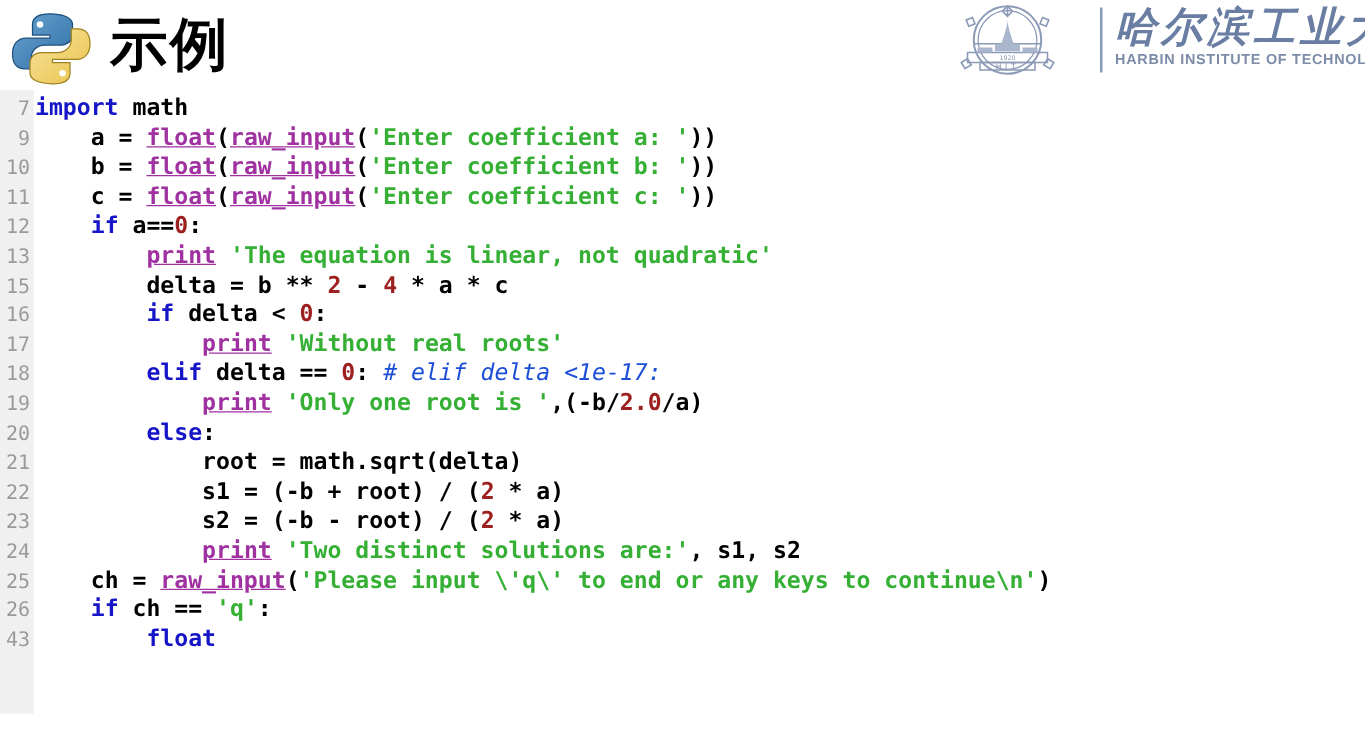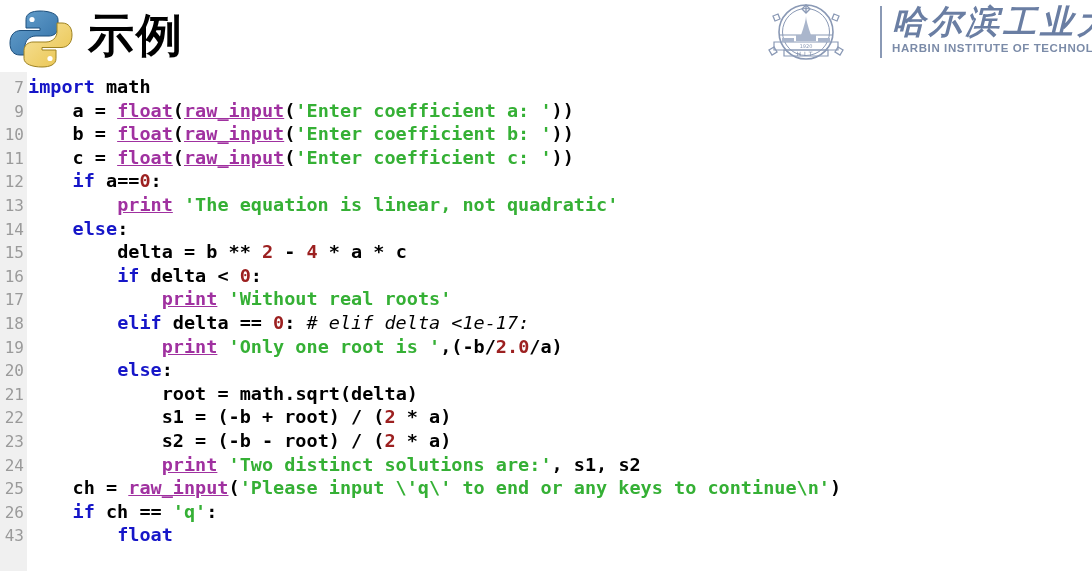--- a/index.html
+++ b/index.html
@@ -130,21 +130,21 @@
   }
   .code-text {
     display: inline-block;
     padding-left: 4px;
     vertical-align: baseline;
   }
   .tok-kw   { color: #1616c8; }
   .tok-bi   { color: #a031a0; text-decoration: underline; }
   .tok-str  { color: #35b035; text-align: right; }
   .tok-num  { color: #9c2020; }
-  .tok-com  { color: #000000; font-style: italic; font-weight: normal; }
+  .tok-com  { color: #1d4ed8; font-style: italic; font-weight: normal; }
   .tok-plain{ color: #000000; }
 </style>
 </head>
 <body>
 
 <div id="header">
 
   <div id="python-logo">
     <svg viewBox="0 0 66 62" width="66" height="62" xmlns="http://www.w3.org/2000/svg">
       <defs>
@@ -203,21 +203,20 @@
 
 <div id="code-block">
   <div id="gutter"></div>
   <div id="code-lines">
       <div class="code-line"><span class="ln">7</span><span class="code-text"><span class="tok-kw">import</span><span class="tok-plain"> </span><span class="tok-plain">math</span></span></div>
       <div class="code-line"><span class="ln">9</span><span class="code-text"><span class="tok-plain"> </span><span class="tok-plain"> </span><span class="tok-plain"> </span><span class="tok-plain"> </span><span class="tok-plain">a</span><span class="tok-plain"> </span><span class="tok-plain">=</span><span class="tok-plain"> </span><span class="tok-bi">float</span><span class="tok-plain">(</span><span class="tok-bi">raw_input</span><span class="tok-plain">(</span><span class="tok-str">'Enter coefficient a: '</span><span class="tok-plain">)</span><span class="tok-plain">)</span></span></div>
       <div class="code-line"><span class="ln">10</span><span class="code-text"><span class="tok-plain"> </span><span class="tok-plain"> </span><span class="tok-plain"> </span><span class="tok-plain"> </span><span class="tok-plain">b</span><span class="tok-plain"> </span><span class="tok-plain">=</span><span class="tok-plain"> </span><span class="tok-bi">float</span><span class="tok-plain">(</span><span class="tok-bi">raw_input</span><span class="tok-plain">(</span><span class="tok-str">'Enter coefficient b: '</span><span class="tok-plain">)</span><span class="tok-plain">)</span></span></div>
       <div class="code-line"><span class="ln">11</span><span class="code-text"><span class="tok-plain"> </span><span class="tok-plain"> </span><span class="tok-plain"> </span><span class="tok-plain"> </span><span class="tok-plain">c</span><span class="tok-plain"> </span><span class="tok-plain">=</span><span class="tok-plain"> </span><span class="tok-bi">float</span><span class="tok-plain">(</span><span class="tok-bi">raw_input</span><span class="tok-plain">(</span><span class="tok-str">'Enter coefficient c: '</span><span class="tok-plain">)</span><span class="tok-plain">)</span></span></div>
       <div class="code-line"><span class="ln">12</span><span class="code-text"><span class="tok-plain"> </span><span class="tok-plain"> </span><span class="tok-plain"> </span><span class="tok-plain"> </span><span class="tok-kw">if</span><span class="tok-plain"> </span><span class="tok-plain">a</span><span class="tok-plain">=</span><span class="tok-plain">=</span><span class="tok-num">0</span><span class="tok-plain">:</span></span></div>
       <div class="code-line"><span class="ln">13</span><span class="code-text"><span class="tok-plain"> </span><span class="tok-plain"> </span><span class="tok-plain"> </span><span class="tok-plain"> </span><span class="tok-plain"> </span><span class="tok-plain"> </span><span class="tok-plain"> </span><span class="tok-plain"> </span><span class="tok-bi">print</span><span class="tok-plain"> </span><span class="tok-str">'The equation is linear, not quadratic'</span></span></div>
-      <div class="code-line"><span class="ln">14</span><span class="code-text"><span class="tok-plain"> </span><span class="tok-plain"> </span><span class="tok-plain"> </span><span class="tok-plain"> </span><span class="tok-kw">else</span><span class="tok-plain">:</span></span></div>
       <div class="code-line"><span class="ln">15</span><span class="code-text"><span class="tok-plain"> </span><span class="tok-plain"> </span><span class="tok-plain"> </span><span class="tok-plain"> </span><span class="tok-plain"> </span><span class="tok-plain"> </span><span class="tok-plain"> </span><span class="tok-plain"> </span><span class="tok-plain">delta</span><span class="tok-plain"> </span><span class="tok-plain">=</span><span class="tok-plain"> </span><span class="tok-plain">b</span><span class="tok-plain"> </span><span class="tok-plain">*</span><span class="tok-plain">*</span><span class="tok-plain"> </span><span class="tok-num">2</span><span class="tok-plain"> </span><span class="tok-plain">-</span><span class="tok-plain"> </span><span class="tok-num">4</span><span class="tok-plain"> </span><span class="tok-plain">*</span><span class="tok-plain"> </span><span class="tok-plain">a</span><span class="tok-plain"> </span><span class="tok-plain">*</span><span class="tok-plain"> </span><span class="tok-plain">c</span></span></div>
       <div class="code-line"><span class="ln">16</span><span class="code-text"><span class="tok-plain"> </span><span class="tok-plain"> </span><span class="tok-plain"> </span><span class="tok-plain"> </span><span class="tok-plain"> </span><span class="tok-plain"> </span><span class="tok-plain"> </span><span class="tok-plain"> </span><span class="tok-kw">if</span><span class="tok-plain"> </span><span class="tok-plain">delta</span><span class="tok-plain"> </span><span class="tok-plain">&lt;</span><span class="tok-plain"> </span><span class="tok-num">0</span><span class="tok-plain">:</span></span></div>
       <div class="code-line"><span class="ln">17</span><span class="code-text"><span class="tok-plain"> </span><span class="tok-plain"> </span><span class="tok-plain"> </span><span class="tok-plain"> </span><span class="tok-plain"> </span><span class="tok-plain"> </span><span class="tok-plain"> </span><span class="tok-plain"> </span><span class="tok-plain"> </span><span class="tok-plain"> </span><span class="tok-plain"> </span><span class="tok-plain"> </span><span class="tok-bi">print</span><span class="tok-plain"> </span><span class="tok-str">'Without real roots'</span></span></div>
       <div class="code-line"><span class="ln">18</span><span class="code-text"><span class="tok-plain"> </span><span class="tok-plain"> </span><span class="tok-plain"> </span><span class="tok-plain"> </span><span class="tok-plain"> </span><span class="tok-plain"> </span><span class="tok-plain"> </span><span class="tok-plain"> </span><span class="tok-kw">elif</span><span class="tok-plain"> </span><span class="tok-plain">delta</span><span class="tok-plain"> </span><span class="tok-plain">=</span><span class="tok-plain">=</span><span class="tok-plain"> </span><span class="tok-num">0</span><span class="tok-plain">:</span><span class="tok-plain"> </span><span class="tok-com"># elif delta &lt;1e-17:</span></span></div>
       <div class="code-line"><span class="ln">19</span><span class="code-text"><span class="tok-plain"> </span><span class="tok-plain"> </span><span class="tok-plain"> </span><span class="tok-plain"> </span><span class="tok-plain"> </span><span class="tok-plain"> </span><span class="tok-plain"> </span><span class="tok-plain"> </span><span class="tok-plain"> </span><span class="tok-plain"> </span><span class="tok-plain"> </span><span class="tok-plain"> </span><span class="tok-bi">print</span><span class="tok-plain"> </span><span class="tok-str">'Only one root is '</span><span class="tok-plain">,</span><span class="tok-plain">(</span><span class="tok-plain">-</span><span class="tok-plain">b</span><span class="tok-plain">/</span><span class="tok-num">2.0</span><span class="tok-plain">/</span><span class="tok-plain">a</span><span class="tok-plain">)</span></span></div>
       <div class="code-line"><span class="ln">20</span><span class="code-text"><span class="tok-plain"> </span><span class="tok-plain"> </span><span class="tok-plain"> </span><span class="tok-plain"> </span><span class="tok-plain"> </span><span class="tok-plain"> </span><span class="tok-plain"> </span><span class="tok-plain"> </span><span class="tok-kw">else</span><span class="tok-plain">:</span></span></div>
       <div class="code-line"><span class="ln">21</span><span class="code-text"><span class="tok-plain"> </span><span class="tok-plain"> </span><span class="tok-plain"> </span><span class="tok-plain"> </span><span class="tok-plain"> </span><span class="tok-plain"> </span><span class="tok-plain"> </span><span class="tok-plain"> </span><span class="tok-plain"> </span><span class="tok-plain"> </span><span class="tok-plain"> </span><span class="tok-plain"> </span><span class="tok-plain">root</span><span class="tok-plain"> </span><span class="tok-plain">=</span><span class="tok-plain"> </span><span class="tok-plain">math</span><span class="tok-plain">.</span><span class="tok-plain">sqrt</span><span class="tok-plain">(</span><span class="tok-plain">delta</span><span class="tok-plain">)</span></span></div>
       <div class="code-line"><span class="ln">22</span><span class="code-text"><span class="tok-plain"> </span><span class="tok-plain"> </span><span class="tok-plain"> </span><span class="tok-plain"> </span><span class="tok-plain"> </span><span class="tok-plain"> </span><span class="tok-plain"> </span><span class="tok-plain"> </span><span class="tok-plain"> </span><span class="tok-plain"> </span><span class="tok-plain"> </span><span class="tok-plain"> </span><span class="tok-plain">s1</span><span class="tok-plain"> </span><span class="tok-plain">=</span><span class="tok-plain"> </span><span class="tok-plain">(</span><span class="tok-plain">-</span><span class="tok-plain">b</span><span class="tok-plain"> </span><span class="tok-plain">+</span><span class="tok-plain"> </span><span class="tok-plain">root</span><span class="tok-plain">)</span><span class="tok-plain"> </span><span class="tok-plain">/</span><span class="tok-plain"> </span><span class="tok-plain">(</span><span class="tok-num">2</span><span class="tok-plain"> </span><span class="tok-plain">*</span><span class="tok-plain"> </span><span class="tok-plain">a</span><span class="tok-plain">)</span></span></div>
       <div class="code-line"><span class="ln">23</span><span class="code-text"><span class="tok-plain"> </span><span class="tok-plain"> </span><span class="tok-plain"> </span><span class="tok-plain"> </span><span class="tok-plain"> </span><span class="tok-plain"> </span><span class="tok-plain"> </span><span class="tok-plain"> </span><span class="tok-plain"> </span><span class="tok-plain"> </span><span class="tok-plain"> </span><span class="tok-plain"> </span><span class="tok-plain">s2</span><span class="tok-plain"> </span><span class="tok-plain">=</span><span class="tok-plain"> </span><span class="tok-plain">(</span><span class="tok-plain">-</span><span class="tok-plain">b</span><span class="tok-plain"> </span><span class="tok-plain">-</span><span class="tok-plain"> </span><span class="tok-plain">root</span><span class="tok-plain">)</span><span class="tok-plain"> </span><span class="tok-plain">/</span><span class="tok-plain"> </span><span class="tok-plain">(</span><span class="tok-num">2</span><span class="tok-plain"> </span><span class="tok-plain">*</span><span class="tok-plain"> </span><span class="tok-plain">a</span><span class="tok-plain">)</span></span></div>
       <div class="code-line"><span class="ln">24</span><span class="code-text"><span class="tok-plain"> </span><span class="tok-plain"> </span><span class="tok-plain"> </span><span class="tok-plain"> </span><span class="tok-plain"> </span><span class="tok-plain"> </span><span class="tok-plain"> </span><span class="tok-plain"> </span><span class="tok-plain"> </span><span class="tok-plain"> </span><span class="tok-plain"> </span><span class="tok-plain"> </span><span class="tok-bi">print</span><span class="tok-plain"> </span><span class="tok-str">'Two distinct solutions are:'</span><span class="tok-plain">,</span><span class="tok-plain"> </span><span class="tok-plain">s1</span><span class="tok-plain">,</span><span class="tok-plain"> </span><span class="tok-plain">s2</span></span></div>

